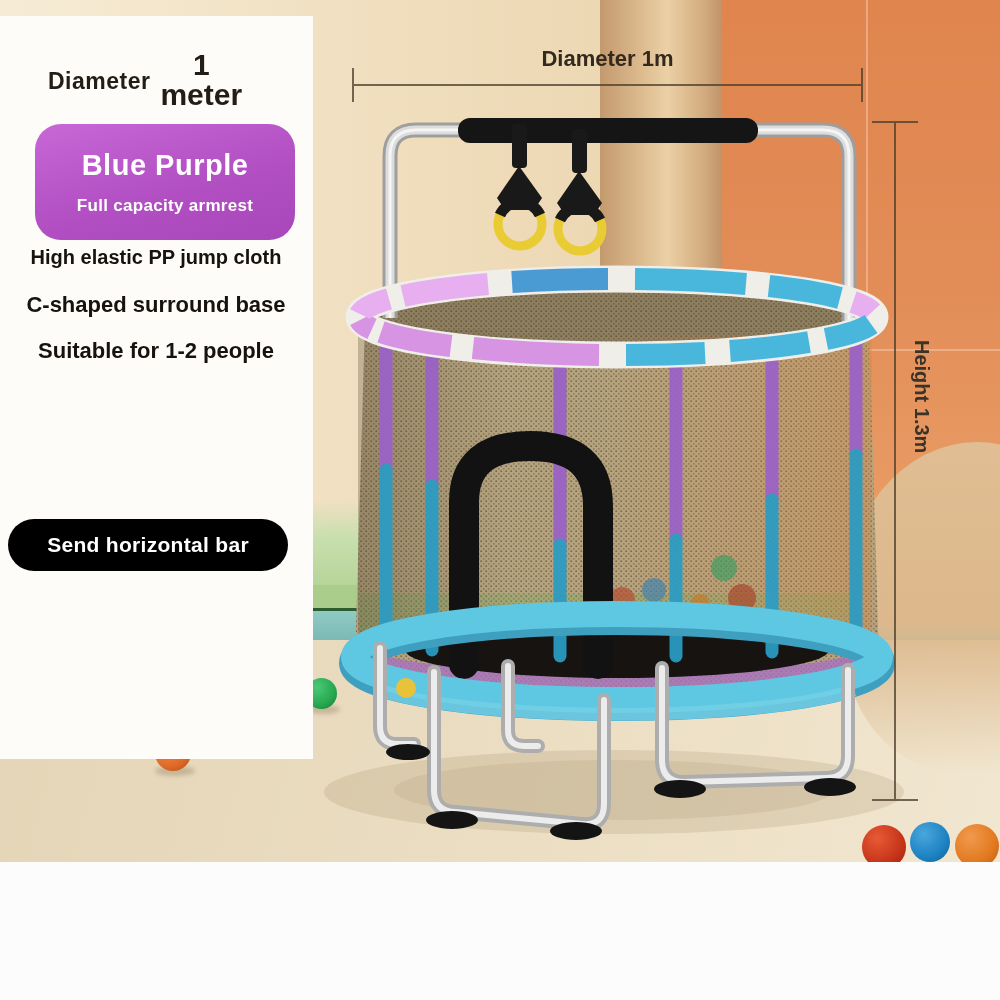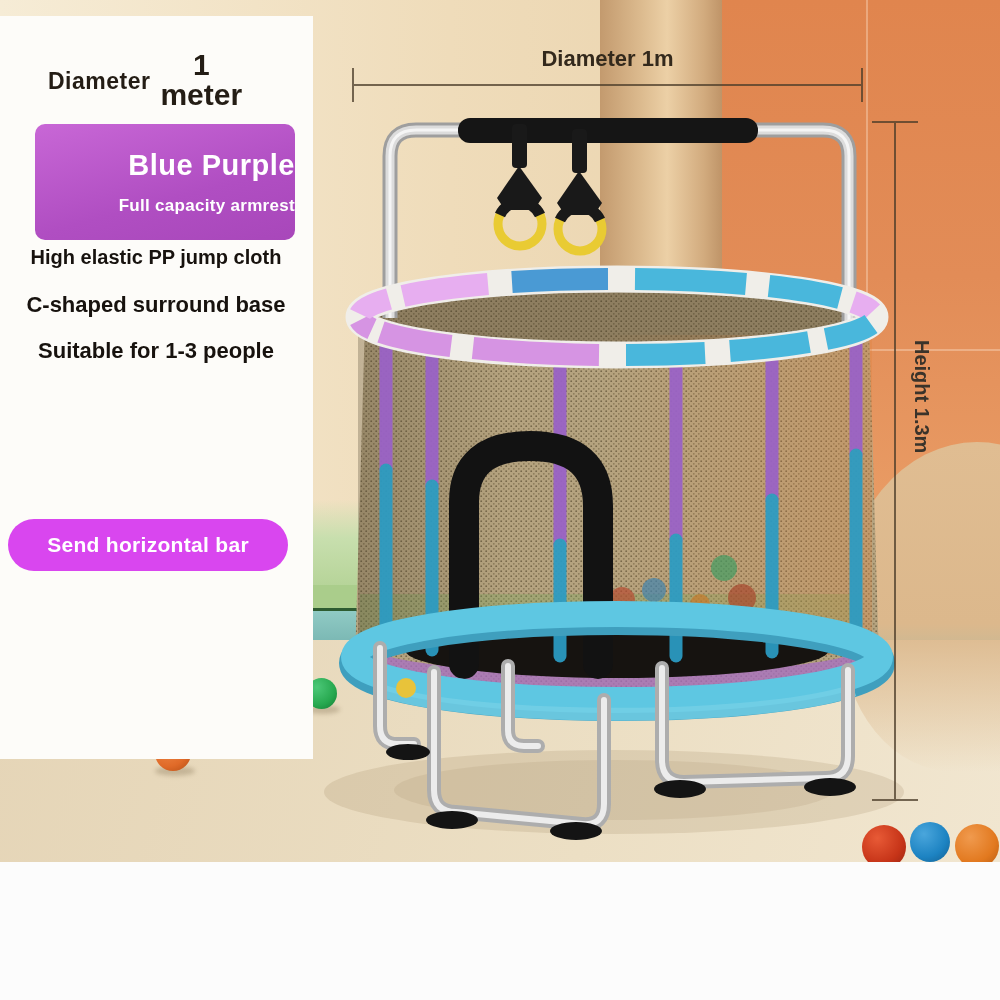--- a/index.html
+++ b/index.html
@@ -26,34 +26,34 @@
 
   
   .ball{border-radius:50%;}
   .bshadow{border-radius:50%;background:rgba(95,75,45,.25);filter:blur(2px);}
 
   
   .panel{left:0;top:16px;width:313px;height:743px;background:#fdfcf9;color:#241d15;}
   .dia-row{left:48px;top:34px;display:flex;align-items:flex-start;font-weight:bold;}
   .dia-word{font-size:23px;margin-top:18px;letter-spacing:.5px;}
   .dia-val{margin-left:10px;text-align:center;font-size:30px;line-height:30px;}
-  .badge{left:35px;top:108px;width:260px;height:116px;border-radius:10px;
+  .badge{left:35px;top:108px;width:260px;height:116px;border-radius:26px;
         background:linear-gradient(165deg,#c867d6 0%,#b04ec2 60%,#a847ba 100%);
-        color:#fff;display:flex;flex-direction:column;align-items:flex-end;justify-content:center;}
+        color:#fff;display:flex;flex-direction:column;align-items:center;justify-content:center;}
   .badge-title{font-size:29px;font-weight:bold;letter-spacing:.5px;}
   .badge-sub{font-size:17px;font-weight:bold;margin-top:14px;letter-spacing:.3px;}
   .features{left:20px;top:230px;width:272px;text-align:center;font-weight:bold;color:#17120e;}
   .feat{line-height:1.14;}
   .f0{font-size:19px;margin-bottom:13px;}
   .f1{font-size:21px;margin-bottom:22px;}
   .f2{font-size:18px;margin-bottom:22px;letter-spacing:-.2px;}
   .f3{font-size:20px;margin-bottom:23px;}
   .f4{font-size:22px;margin-bottom:21px;}
   .f5{font-size:22px;}
-  .pill{left:8px;top:503px;width:280px;height:52px;border-radius:26px;background:#d946ef;
+  .pill{left:8px;top:503px;width:280px;height:52px;border-radius:26px;background:#000000;
         color:#fff;font-size:21px;font-weight:bold;display:flex;align-items:center;justify-content:center;letter-spacing:.3px;}
 
   
   .dia-label{left:500px;top:46px;width:215px;text-align:center;font-size:22px;font-weight:bold;color:#33291c;}
   .height-label{left:910px;top:340px;height:140px;writing-mode:vertical-rl;font-size:20px;font-weight:bold;color:#3a332a;}
 
   
   .banner{left:0;top:793px;width:312px;height:70px;border-radius:0 46px 8px 0;
         background:linear-gradient(100deg,#bb60cb 0%,#a747ba 80%);
         color:#fff;font-size:27px;font-weight:bold;display:flex;align-items:center;padding-left:26px;box-sizing:border-box;letter-spacing:.3px;}
@@ -239,21 +239,21 @@
         <div>meter</div>
       </div>
     </div>
     <div class="abs badge">
       <div class="badge-title">Blue Purple</div>
       <div class="badge-sub">Full capacity armrest</div>
     </div>
     <div class="abs features">
       <div class="feat f3"><span>High elastic PP jump cloth</span></div>
       <div class="feat f4"><span>C-shaped surround base</span></div>
-      <div class="feat f5"><span>Suitable for 1-3 people</span></div>
+      <div class="feat f5"><span>Suitable for 1-2 people</span></div>
     </div>
     <div class="abs pill">Send horizontal bar</div>
   </div>
 
 
   <div class="abs bottom-strip">
 
     
     
     

